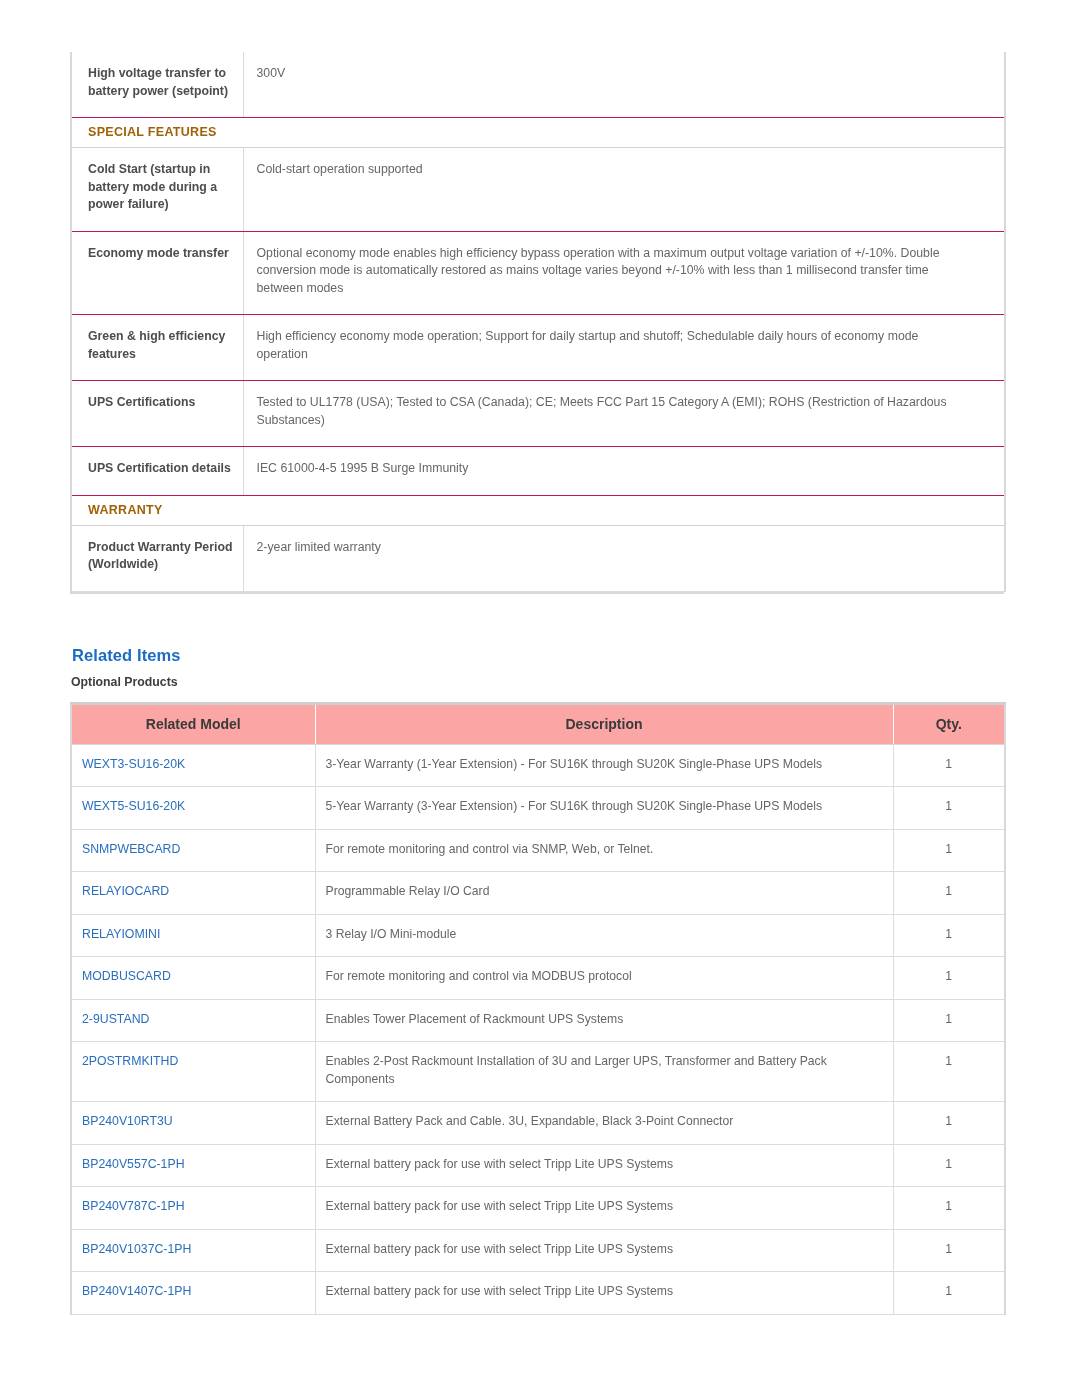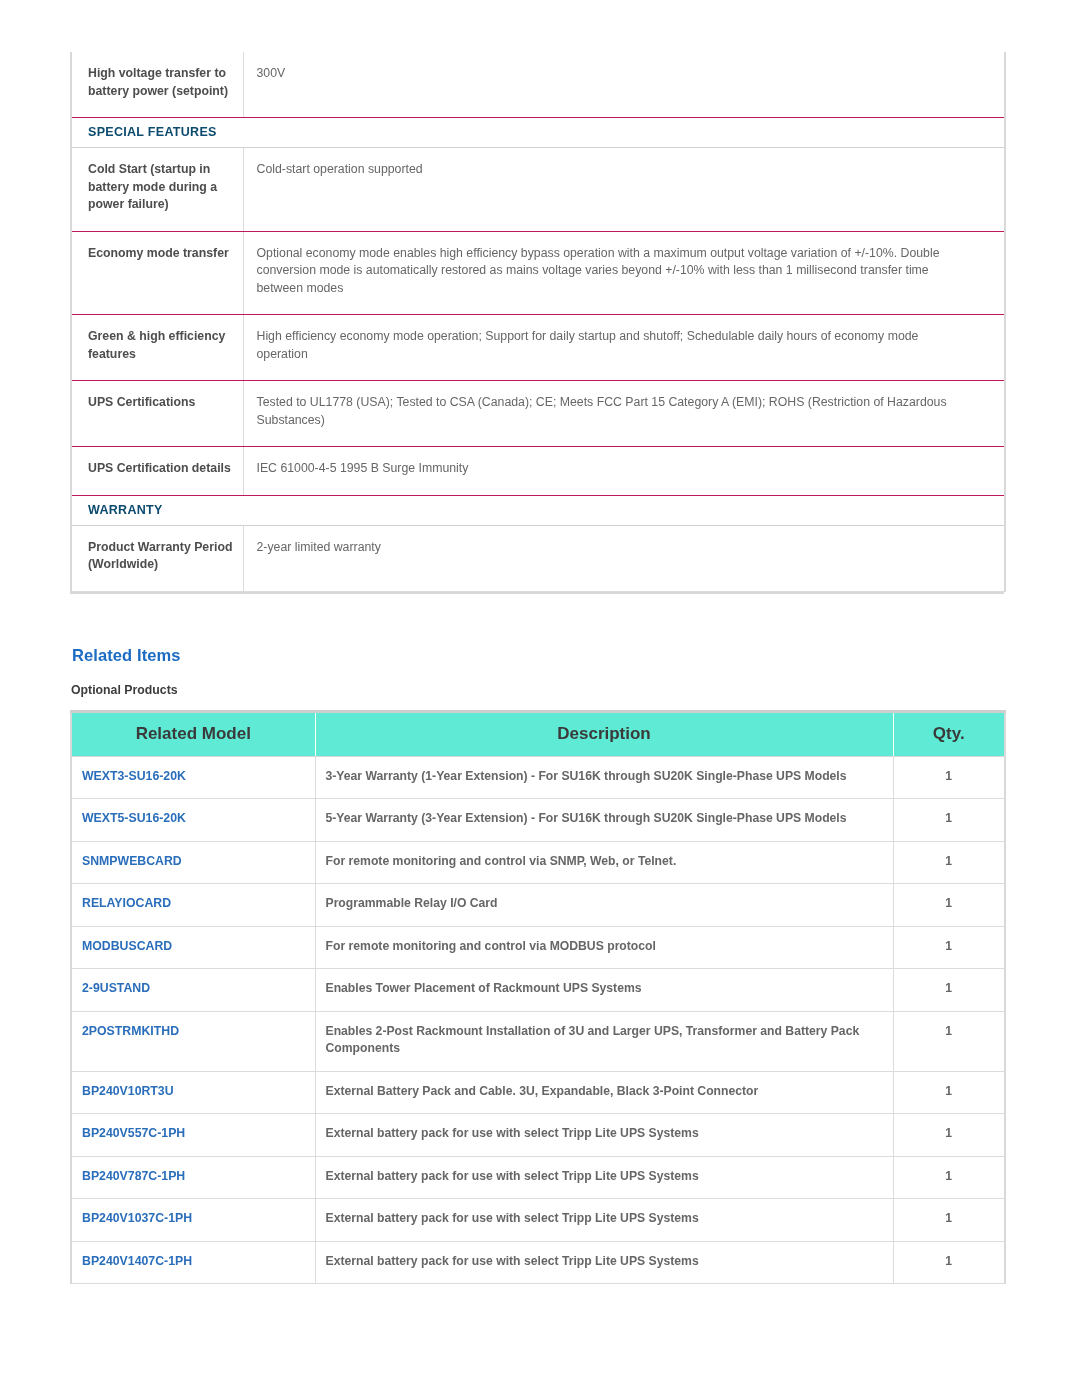--- a/index.html
+++ b/index.html
@@ -52,21 +52,21 @@
     padding-right: 8px;
   }
   table.spec tr.spec-row > td.value {
     color: #666666;
     padding-left: 13px;
     padding-right: 32px;
   }
 
   table.spec tr.spec-section > td {
     font-weight: bold;
-    color: #0c4a6e;
+    color: #a16207;
     font-size: 12.5px;
     letter-spacing: 0.3px;
     padding: 7px 16px 8px 16px;
     border-bottom: 1px solid #d2d2d2;
     border-top: 1px solid #ffffff;
   }
 
   table.spec tr.spec-row:last-child > td {
     border-bottom: 1px solid #dcdcdc;
   }
@@ -76,21 +76,21 @@
     height: 2px;
     background: #d8d8d8;
     margin-top: 0px;
   }
 
   
   .related-section {
     margin-top: 52px;
   }
   h2.related-title {
-    margin: 0 0 18px 2px;
+    margin: 0 0 10px 2px;
     font-size: 16.5px;
     font-weight: bold;
     color: #1c6cc4;
     letter-spacing: 0.1px;
   }
   .optional-products {
     margin: 0 0 13px 1px;
     font-size: 12.3px;
     font-weight: bold;
     color: #3d3d3d;
@@ -102,40 +102,39 @@
     table-layout: fixed;
     border-left: 2px solid #d8d8d8;
     border-right: 2px solid #d8d8d8;
     border-top: 3px solid #cfcfcf;
   }
   table.related col.r-model { width: 244px; }
   table.related col.r-desc  { width: 578px; }
   table.related col.r-qty   { width: 112px; }
 
   table.related thead th {
-    font-size: 17px;
+    font-size: 14px;
     font-weight: bold;
     color: #3a3a3a;
     text-align: center;
     padding: 11px 6px 12px 6px;
     border-bottom: 1px solid #d8d8d8;
     border-right: 1px solid #ffffff;
-    background: #5eead4;
+    background: #fca5a5;
   }
   table.related thead th:last-child { border-right: none; }
 
   table.related tbody td {
     vertical-align: top;
     font-size: 12.2px;
     line-height: 17.5px;
     padding: 11px 10px 13px 10px;
     border-bottom: 1px solid #dcdcdc;
     border-right: 1px solid #dcdcdc;
     color: #666666;
-    font-weight: bold;
   }
   table.related tbody td:last-child { border-right: none; }
 
   td.model a {
     color: #2a6ebb;
     text-decoration: none;
     font-size: 12.3px;
   }
   td.model { padding-left: 12px; }
   td.desc  { padding-left: 14px; padding-right: 16px; }
@@ -224,20 +223,25 @@
             <td class="model"><a href="#">SNMPWEBCARD</a></td>
             <td class="desc">For remote monitoring and control via SNMP, Web, or Telnet.</td>
             <td class="qty">1</td>
           </tr>
           <tr>
             <td class="model"><a href="#">RELAYIOCARD</a></td>
             <td class="desc">Programmable Relay I/O Card</td>
             <td class="qty">1</td>
           </tr>
           <tr>
+            <td class="model"><a href="#">RELAYIOMINI</a></td>
+            <td class="desc">3 Relay I/O Mini-module</td>
+            <td class="qty">1</td>
+          </tr>
+          <tr>
             <td class="model"><a href="#">MODBUSCARD</a></td>
             <td class="desc">For remote monitoring and control via MODBUS protocol</td>
             <td class="qty">1</td>
           </tr>
           <tr>
             <td class="model"><a href="#">2-9USTAND</a></td>
             <td class="desc">Enables Tower Placement of Rackmount UPS Systems</td>
             <td class="qty">1</td>
           </tr>
           <tr>

